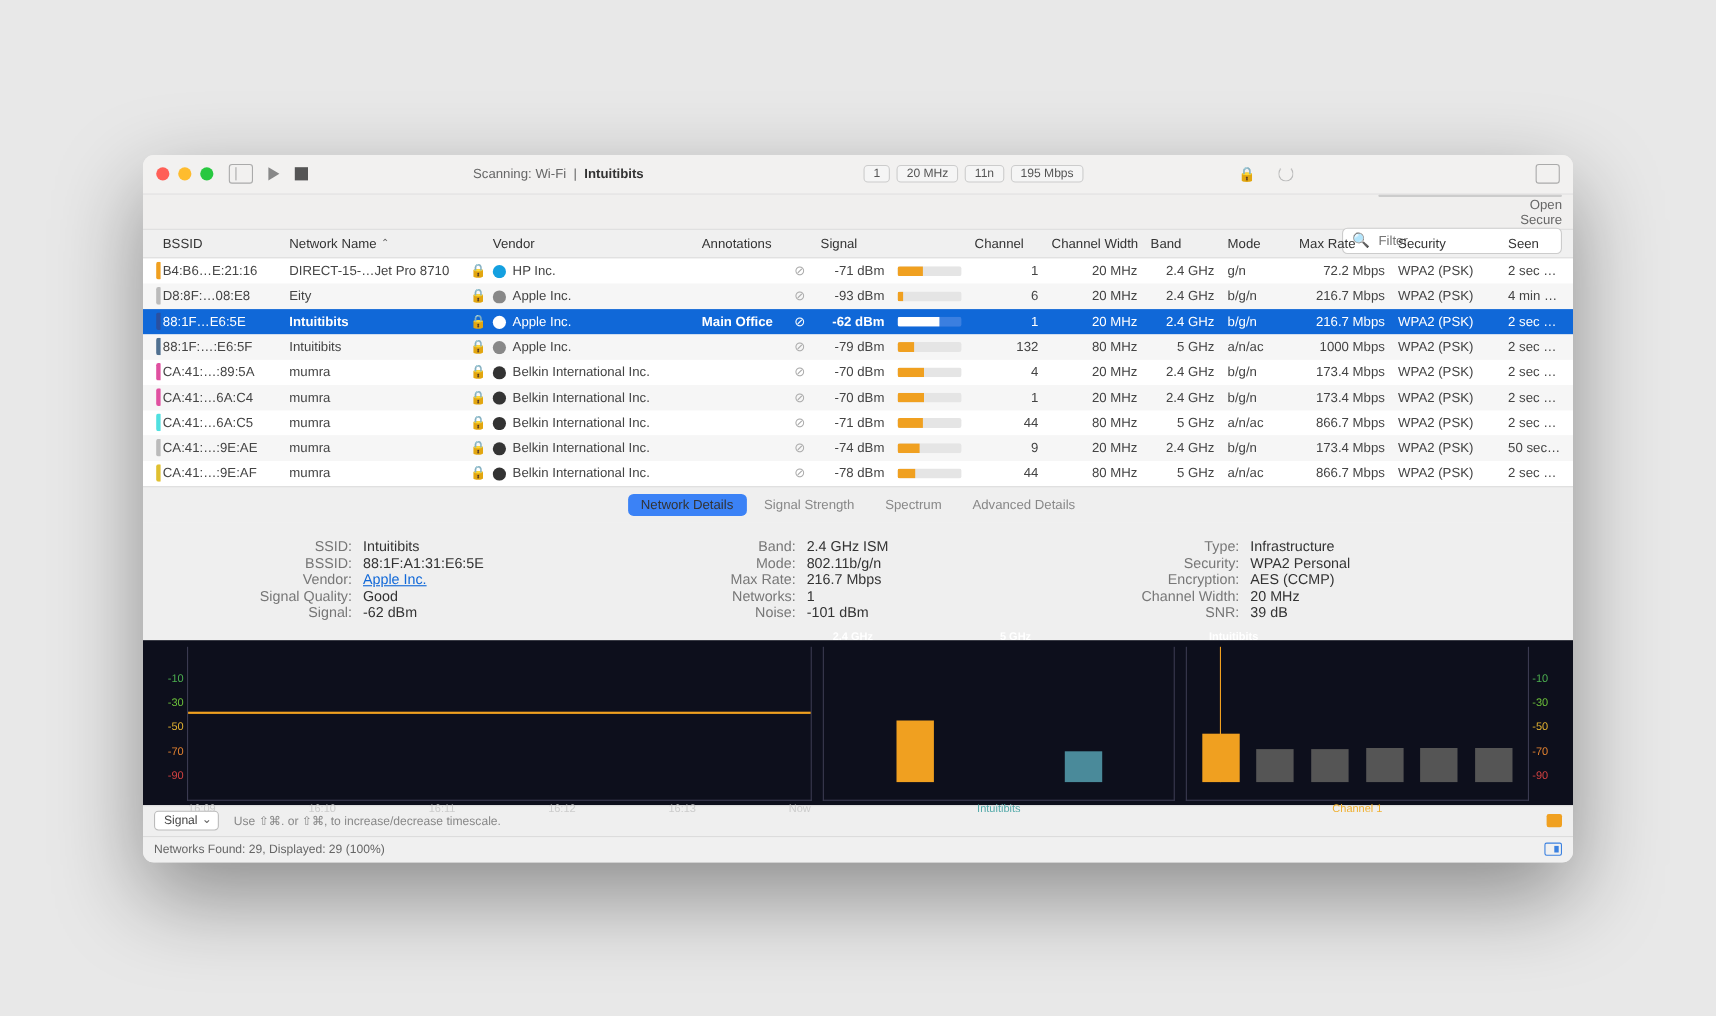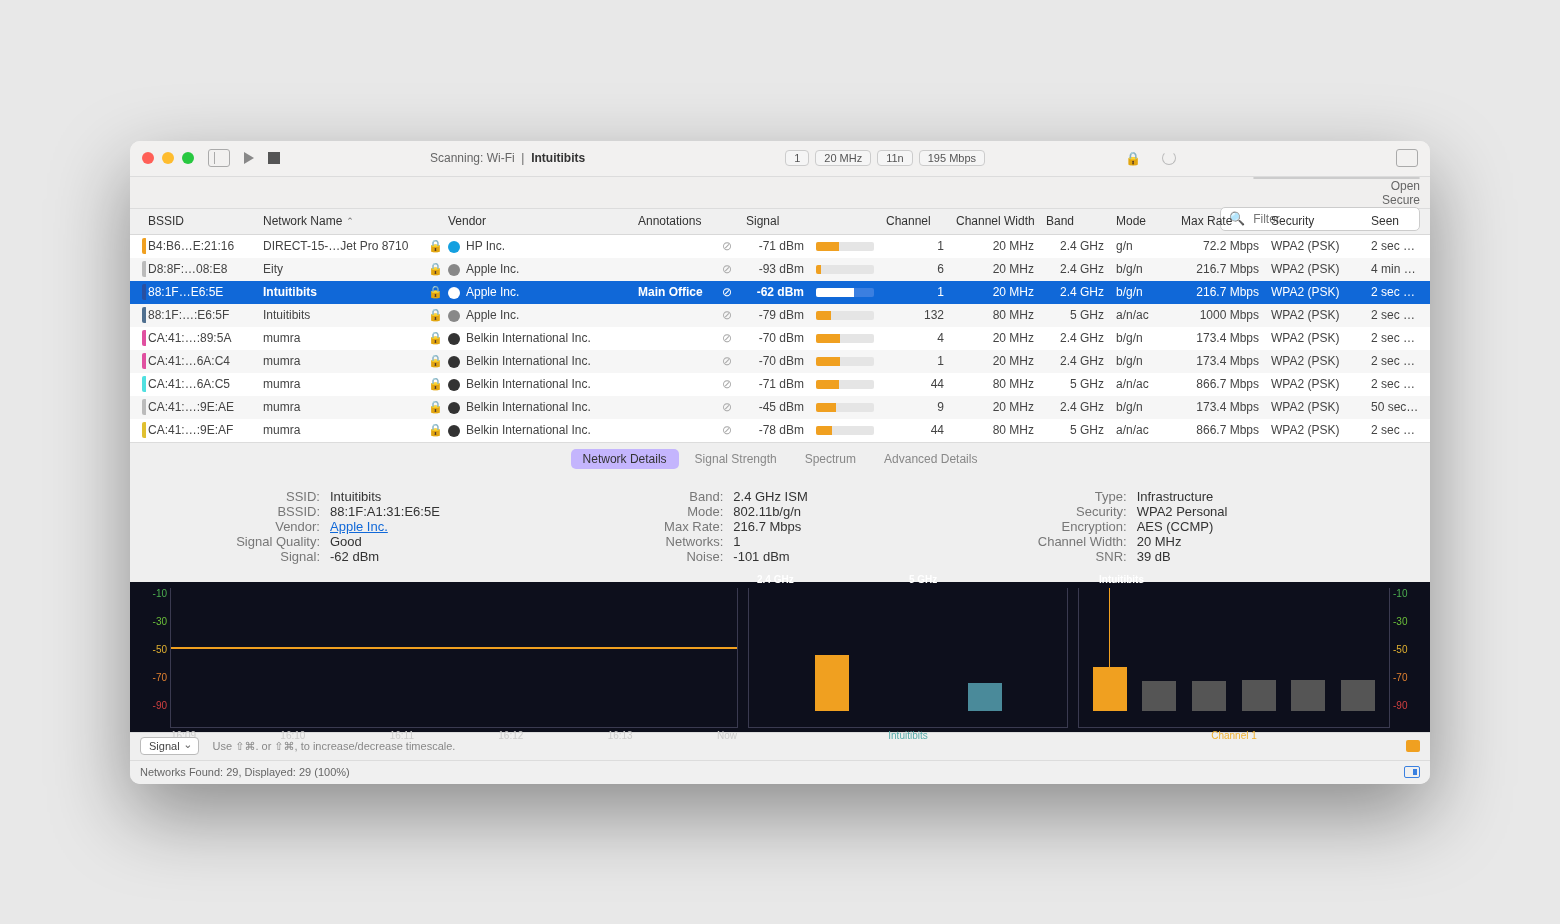--- a/index.html
+++ b/index.html
@@ -104,21 +104,21 @@
 .detail-tabs {
   display: flex;
   justify-content: center;
   gap: 4px;
   padding: 6px 0;
   background: #efefef;
   border-top: 1px solid #dcdcdc;
   font-size: 12px;
 }
 .detail-tabs span { padding: 3px 12px; border-radius: 5px; color: #888; cursor: pointer; }
-.detail-tabs span.active { background: #c4b5fd; color: #333; }
+.detail-tabs span.active { background: #3b82f6; color: #333; }
 
 .details {
   display: grid;
   grid-template-columns: 1fr 1fr 1fr;
   gap: 4px 30px;
   padding: 14px 60px 18px 60px;
   background: #efefef;
   font-size: 13px;
 }
 .detail-row { display: flex; align-items: flex-end; }
@@ -132,21 +132,21 @@
   grid-template-columns: 1fr 320px 340px;
   height: 150px;
   padding: 6px 12px 4px 12px;
   gap: 10px;
   font-size: 10px;
   color: #ddd;
 }
 .chart { position: relative; border: 1px solid #3a3a50; border-top: none; }
 .chart .yaxis { position: absolute; left: -28px; top: 0; bottom: 16px; display: flex; flex-direction: column; justify-content: space-between; text-align: right; width: 24px; }
 .chart .yaxis.r { left: auto; right: -28px; text-align: left; }
-.chart .yaxis span:nth-child(1){color:#4caf50;} .chart .yaxis span:nth-child(2){color:#6bbf3a;} .chart .yaxis span:nth-child(3){color:#e0b030;} .chart .yaxis span:nth-child(4){color:#e08030;} .chart .yaxis span:nth-child(5){color:#d04040;}
+.chart .yaxis span:nth-child(1){color:#4caf50;margin-top:24px;} .chart .yaxis span:nth-child(2){color:#6bbf3a;} .chart .yaxis span:nth-child(3){color:#e0b030;} .chart .yaxis span:nth-child(4){color:#e08030;} .chart .yaxis span:nth-child(5){color:#d04040;}
 .chart .xaxis { position: absolute; left: 0; right: 0; bottom: -14px; display: flex; justify-content: space-between; color: #ccc; }
 .chart .title { position: absolute; top: -14px; font-size: 10px; font-weight: bold; color: #fff; }
 .line-area { position: absolute; inset: 0 0 16px 0; }
 .line-path { position: absolute; left: 0; right: 0; top: 48%; height: 2px; background: #f0a020; }
 .bars-area { position: absolute; inset: 0 0 16px 0; display: flex; align-items: flex-end; justify-content: space-around; gap: 4px; padding: 0 8px; }
 .bar { flex: 1; background: #555; max-width: 34px; }
 .bar.or { background: #f0a020; }
 .bar.bl { background: #4a8a9a; }
 .chart-label-bot { position: absolute; bottom: -14px; left: 0; right: 0; text-align: center; color: #f0b030; }
 .chart-label-bot.teal { color: #5aa; }
@@ -418,21 +418,21 @@
       <div class="row alt">
     <div>
           <div class="colorbar" style="background:#bbb"></div>
         </div>
     <div>CA:41:…:9E:AE</div>
     <div style="">mumra</div>
     <div class="lockcell">🔒</div>
     <div><span class="vendoricon" style="background:#333"></span>Belkin International Inc.</div>
     <div style=""></div>
     <div class="anncell">⊘</div>
-    <div class="sigcell" style="">-45 dBm</div>
+    <div class="sigcell" style="">-74 dBm</div>
     <div>
           <div class="sigbar">
             <span style="width:34%"></span>
           </div>
         </div>
     <div class="numcol">9</div>
     <div class="numcol">20 MHz</div>
     <div class="numcol">2.4 GHz</div>
     <div>b/g/n</div>
     <div class="numcol">173.4 Mbps</div>

